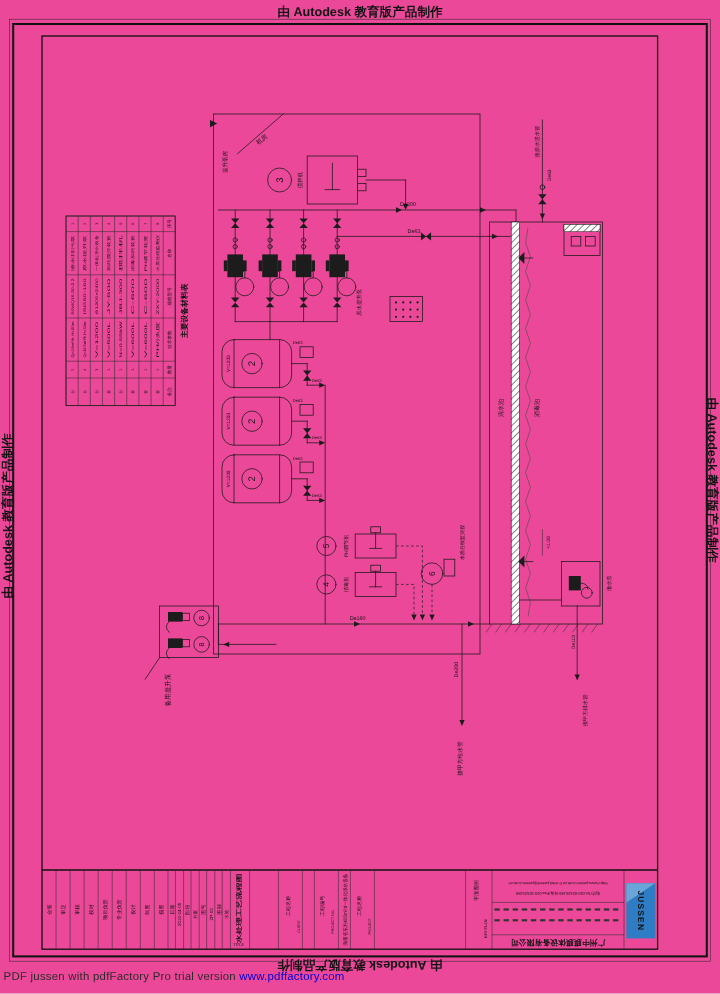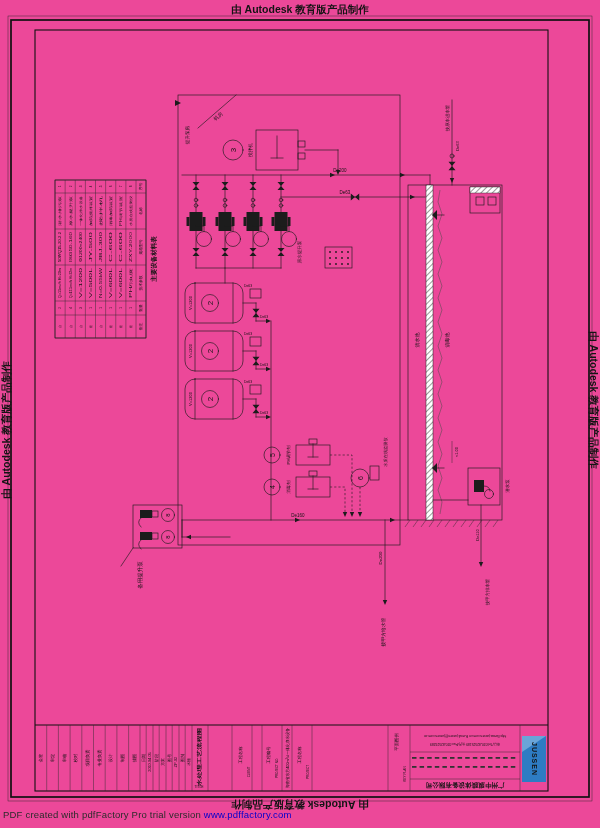--- a/index.html
+++ b/index.html
@@ -434,15 +434,15 @@
     </g>
 
     <g>
       <rect x="522" y="736" width="24" height="46" fill="#2e7cc3"></rect>
       <path d="M522,736 L546,736 L522,752 Z" fill="#6aa5d8"></path>
       <text transform="rotate(90 534 759)" x="534" y="761.5" class="t" font-size="7" font-weight="bold" fill="#ffffff" letter-spacing="1">JUSSEN</text>
     </g>
   </g>
 </svg>
 
-<div class="footer"><span>PDF created with pdfFactory Pro trial version </span><span class="lk">www.pdffactory.com</span></div>
+<div class="footer"><span>PDF jussen with pdfFactory Pro trial version </span><span class="lk">www.pdffactory.com</span></div>
 
 </div>
 
 </body></html>

